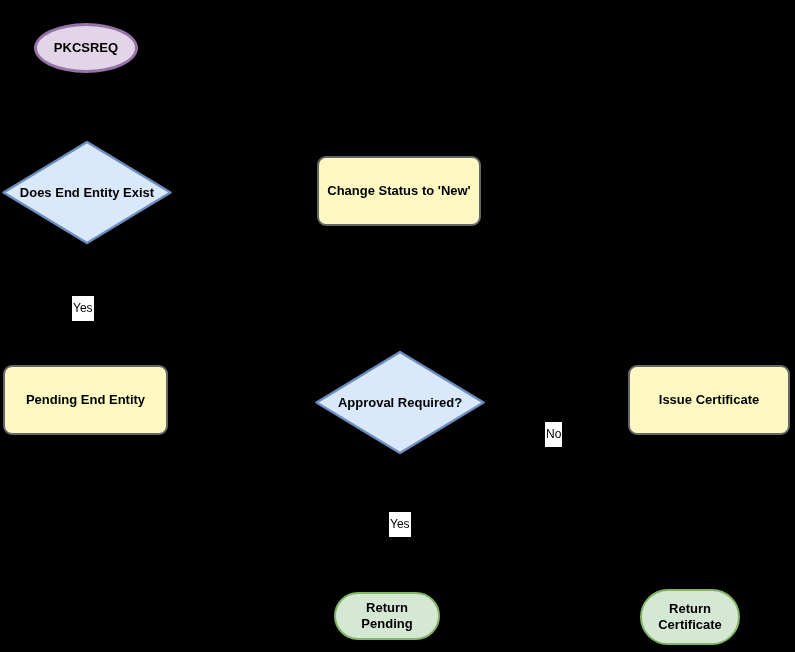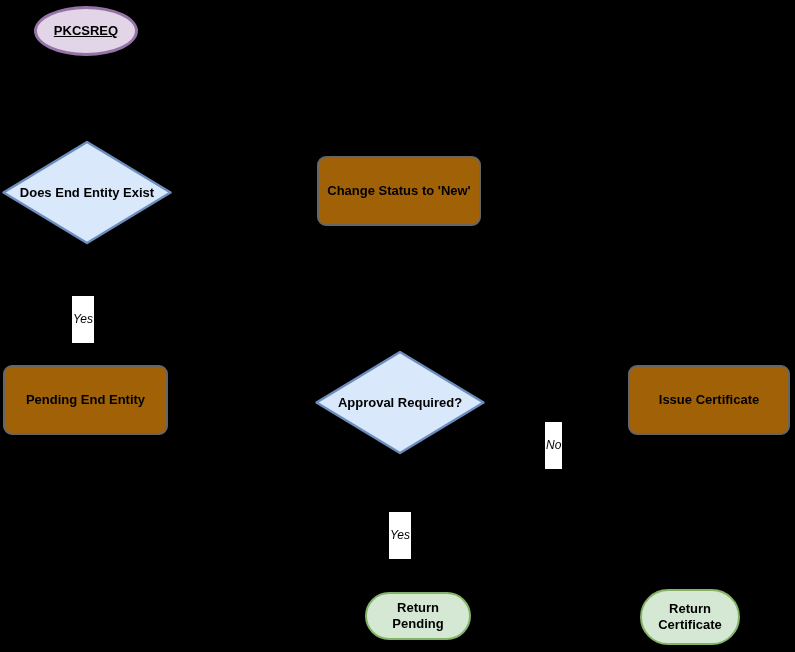--- a/index.html
+++ b/index.html
@@ -27,21 +27,21 @@
     color: #000000;
   }
 
   .ellipse {
     background: #E1D5E7;
     border: 3px solid #9673A6;
     border-radius: 50%;
   }
 
   .rrect {
-    background: #a16207;
+    background: #fef9c3;
     border: 2px solid #666666;
     border-radius: 9px;
   }
 
   .stadium {
     background: #D5E8D4;
     border: 2.5px solid #82B366;
     border-radius: 28px;
     padding: 0 10px;
   }
@@ -58,31 +58,30 @@
     padding: 0 16px;
   }
 
   .edge-label {
     position: absolute;
     background: #FFFFFF;
     color: #000000;
     font-size: 12px;
     font-weight: normal;
     line-height: 15px;
-    padding: 16px 1px;
+    padding: 5px 1px;
     white-space: nowrap;
-    font-style: italic;
   }
 </style>
 </head>
 <body>
 
 <div class="canvas">
 
-  <div class="node ellipse" style="left:34px; top:6px; width:104px; height:50px;text-decoration:underline;">
+  <div class="node ellipse" style="left:34px; top:23px; width:104px; height:50px;">
     <span>PKCSREQ</span>
   </div>
 
   <div class="node diamond" style="left:1px; top:140px; width:172px; height:105px;">
     <svg viewBox="0 0 172 105" preserveAspectRatio="none">
       <polygon points="86,2 169.5,52.5 86,103 2.5,52.5" fill="#DAE8FC" stroke="#6C8EBF" stroke-width="2.5" stroke-linejoin="round"></polygon>
     </svg>
     <span class="lbl">Does End Entity Exist</span>
   </div>
 
@@ -104,21 +103,21 @@
   </div>
 
   <div class="edge-label" style="left:545px; top:394px;margin-top:28px;">No</div>
 
   <div class="node rrect" style="left:628px; top:365px; width:162px; height:70px;">
     <span>Issue Certificate</span>
   </div>
 
   <div class="edge-label" style="left:389px; top:512px;">Yes</div>
 
-  <div class="node stadium" style="left:365px; top:592px; width:106px; height:48px;">
+  <div class="node stadium" style="left:334px; top:592px; width:106px; height:48px;">
     <span>Return Pending</span>
   </div>
 
   <div class="node stadium" style="left:640px; top:589px; width:100px; height:56px;">
     <span>Return Certificate</span>
   </div>
 
 </div>
 
 </body></html>

